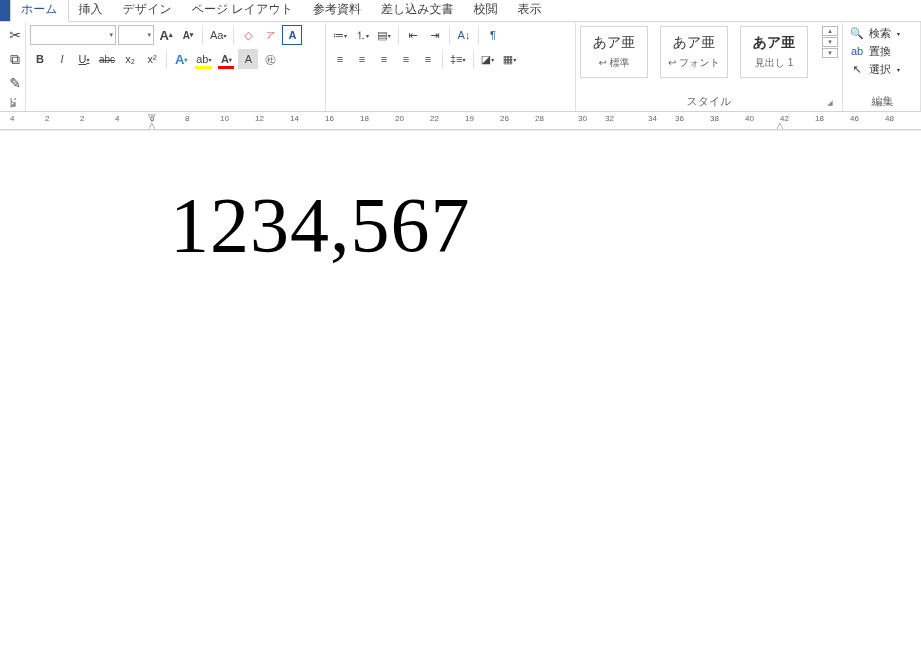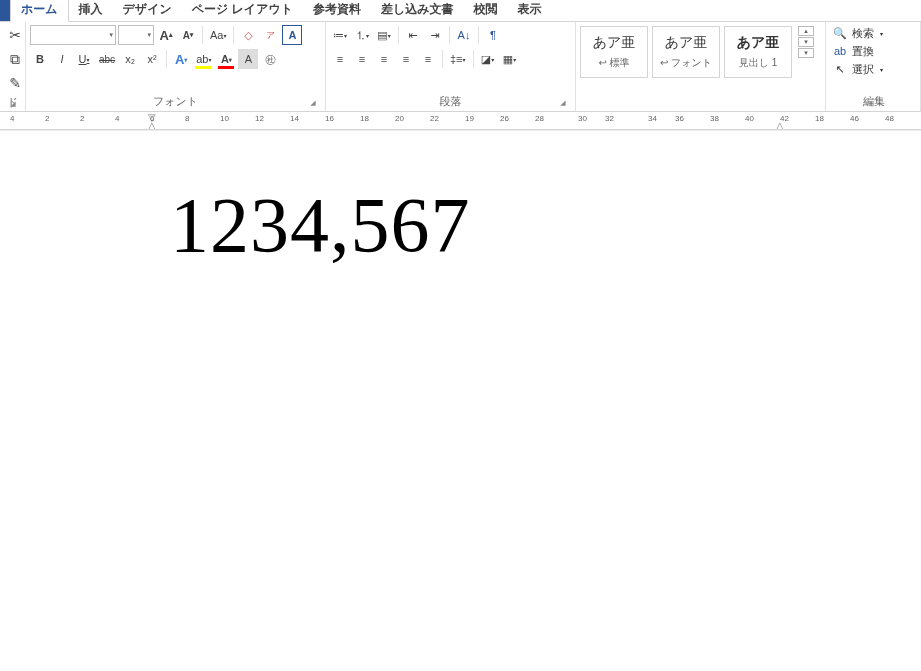--- a/index.html
+++ b/index.html
@@ -1,37 +1,37 @@
 <!DOCTYPE html>
 <html><head>
 <meta charset="utf-8">
 <style>
 * { margin:0; padding:0; box-sizing:border-box; font-family:"Meiryo UI","Segoe UI",sans-serif; }
 body { background:#fff; font-size:11px; color:#444; overflow:hidden; width:921px; height:671px; }
-.tabs { display:flex; height:22px; border-bottom:1px solid #d4d4d4; align-items:flex-end;font-weight:bold; }
+.tabs { display:flex; height:22px; border-bottom:1px solid #d4d4d4; align-items:flex-end; }
 .tab { padding:3px 10px 3px 10px; color:#414141; cursor:pointer; font-size:12px; }
 .tab.active { color:#2b579a; border:1px solid #d4d4d4; border-bottom:1px solid #fff; background:#fff; position:relative; top:1px; }
 .filetab { background:#2b579a; color:#fff; width:10px; height:22px; }
 .ribbon { display:flex; height:90px; border-bottom:1px solid #d4d4d4; background:#fff; }
 .group { border-right:1px solid #e1e1e1; display:flex; flex-direction:column; padding:2px 4px 0 4px; }
 .group-body { flex:1; display:flex; flex-direction:column; gap:2px; }
 .group-label { text-align:center; font-size:11px; color:#666; padding:1px 0 2px 0; position:relative; }
 .dlaunch { position:absolute; right:1px; bottom:1px; width:14px; height:14px; display:flex; align-items:center; justify-content:center; color:#888; font-size:9px; }
 .dlaunch::after{content:"◢"; font-size:7px;}
 .row { display:flex; align-items:center; gap:2px; height:22px; }
 .btn { min-width:20px; height:20px; display:flex; align-items:center; justify-content:center; cursor:pointer; border:1px solid transparent; padding:0 2px; }
 .sep { width:1px; height:18px; background:#e1e1e1; margin:0 2px; }
 .combo { height:20px; border:1px solid #c0c0c0; background:#fff; display:flex; align-items:center; padding:0 2px; font-size:11px; }
 .combo .dd { margin-left:auto; font-size:7px; color:#666; }
 .clipgroup { width:26px; }
 .clipicon { width:22px; height:22px; display:flex; align-items:center; justify-content:center; font-size:14px; }
 .fontgroup { width:300px; }
 .paragroup { width:250px; }
 .stylegroup { flex:0 0 250px; }
-.stylebox { display:flex; gap:4px; height:58px; align-items:flex-start; padding-top:2px;}
+.stylebox { display:flex; gap:12px; height:58px; align-items:flex-start; padding-top:2px;}
 .styleitem { width:68px; height:52px; border:1px solid #d4d4d4; display:flex; flex-direction:column; align-items:center; justify-content:center; cursor:pointer; }
 .styleitem .samp { font-size:14px; font-family:"MS Mincho",serif; color:#333; }
 .styleitem .lab { font-size:10px; color:#666; margin-top:4px; }
 .stylemore { width:16px; display:flex; flex-direction:column; justify-content:center; gap:1px; margin-left:2px;}
 .stylemore div { height:10px; border:1px solid #bbb; font-size:7px; display:flex; align-items:center; justify-content:center; color:#666;}
 .editgroup { flex:1; padding-left:6px; }
 .editrow { display:flex; align-items:center; gap:4px; height:18px; font-size:11px; cursor:pointer; color:#333; }
 .editrow .ico { width:16px; text-align:center; }
 .ruler { height:18px; background:#fff; border-bottom:1px solid #d4d4d4; position:relative; display:flex; align-items:center; font-size:8px; color:#666; overflow:hidden; padding-left:4px;}
 .rnum { position:absolute; top:2px; }
@@ -144,21 +144,20 @@
             <span style="font-size:6px">▾</span>
           </div>
         <div class="btn" style="background:#ddd">
             <span>A</span>
           </div>
         <div class="btn">
             <span>㊓</span>
           </div>
       </div>
     </div>
-    <div class="group-label"><span>フォント</span><span class="dlaunch"></span></div>
   </div>
 
   <div class="group paragroup">
     <div class="group-body">
       <div class="row">
         <div class="btn">
             <span>≔</span>
             <span style="font-size:6px">▾</span>
           </div>
         <div class="btn">
@@ -210,21 +209,20 @@
         <div class="btn">
             <span>◪</span>
             <span style="font-size:6px">▾</span>
           </div>
         <div class="btn">
             <span>▦</span>
             <span style="font-size:6px">▾</span>
           </div>
       </div>
     </div>
-    <div class="group-label"><span>段落</span><span class="dlaunch"></span></div>
   </div>
 
   <div class="group stylegroup">
     <div class="group-body">
       <div class="stylebox">
         <div class="styleitem">
           <div class="samp">あア亜</div>
           <div class="lab">↩ 標準</div>
         </div>
         <div class="styleitem">
@@ -235,20 +233,21 @@
           <div class="samp" style="font-weight:bold">あア亜</div>
           <div class="lab">見出し 1</div>
         </div>
         <div class="stylemore">
           <div>▴</div>
           <div>▾</div>
           <div>▾</div>
         </div>
       </div>
     </div>
+    <div class="group-label"><span>スタイル</span><span class="dlaunch"></span></div>
   </div>
 
   <div class="group editgroup">
     <div class="group-body" style="gap:0">
       <div class="editrow">
           <span class="ico">🔍</span>
           <span>検索</span>
           <span style="font-size:6px;margin-left:2px">▾</span>
         </div>
       <div class="editrow">

